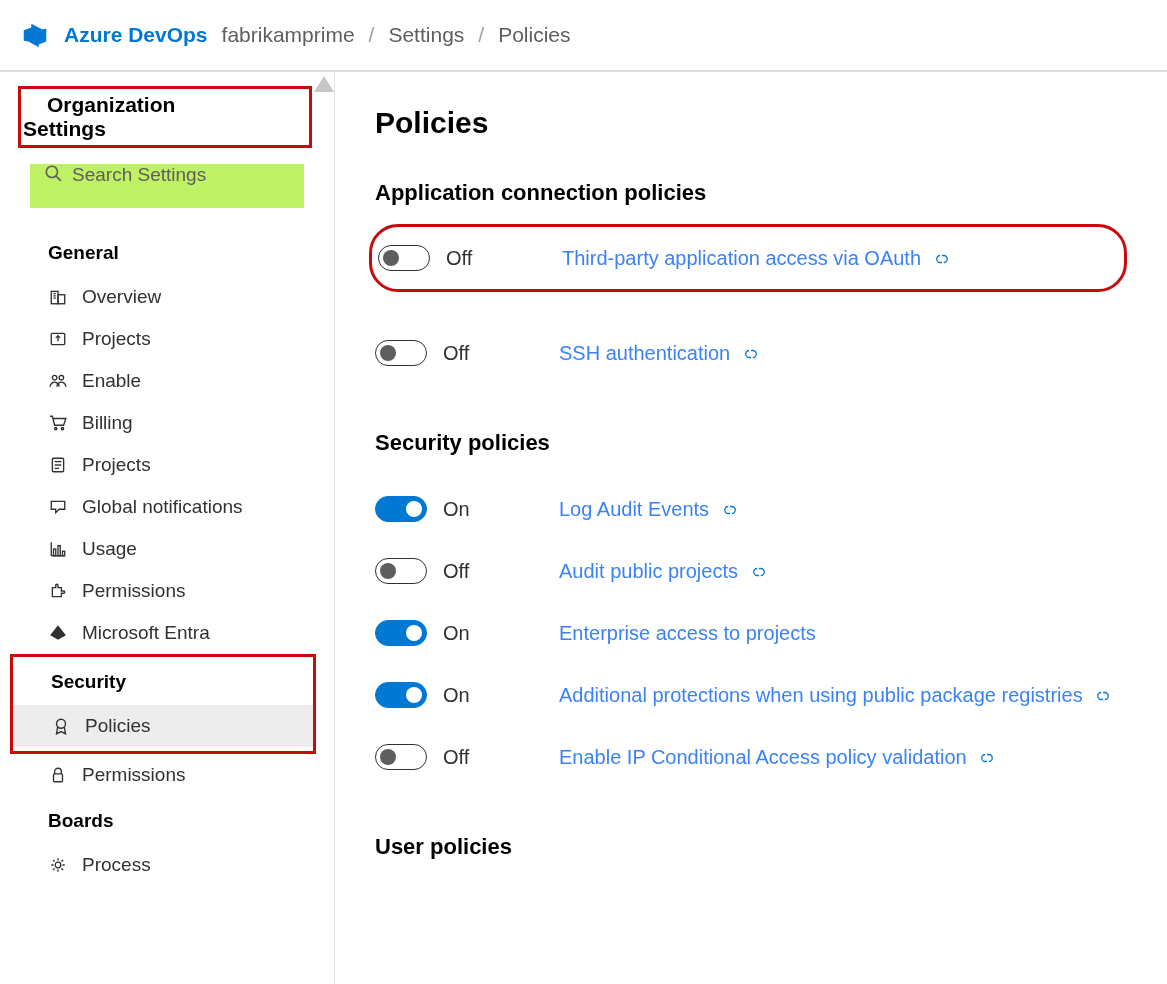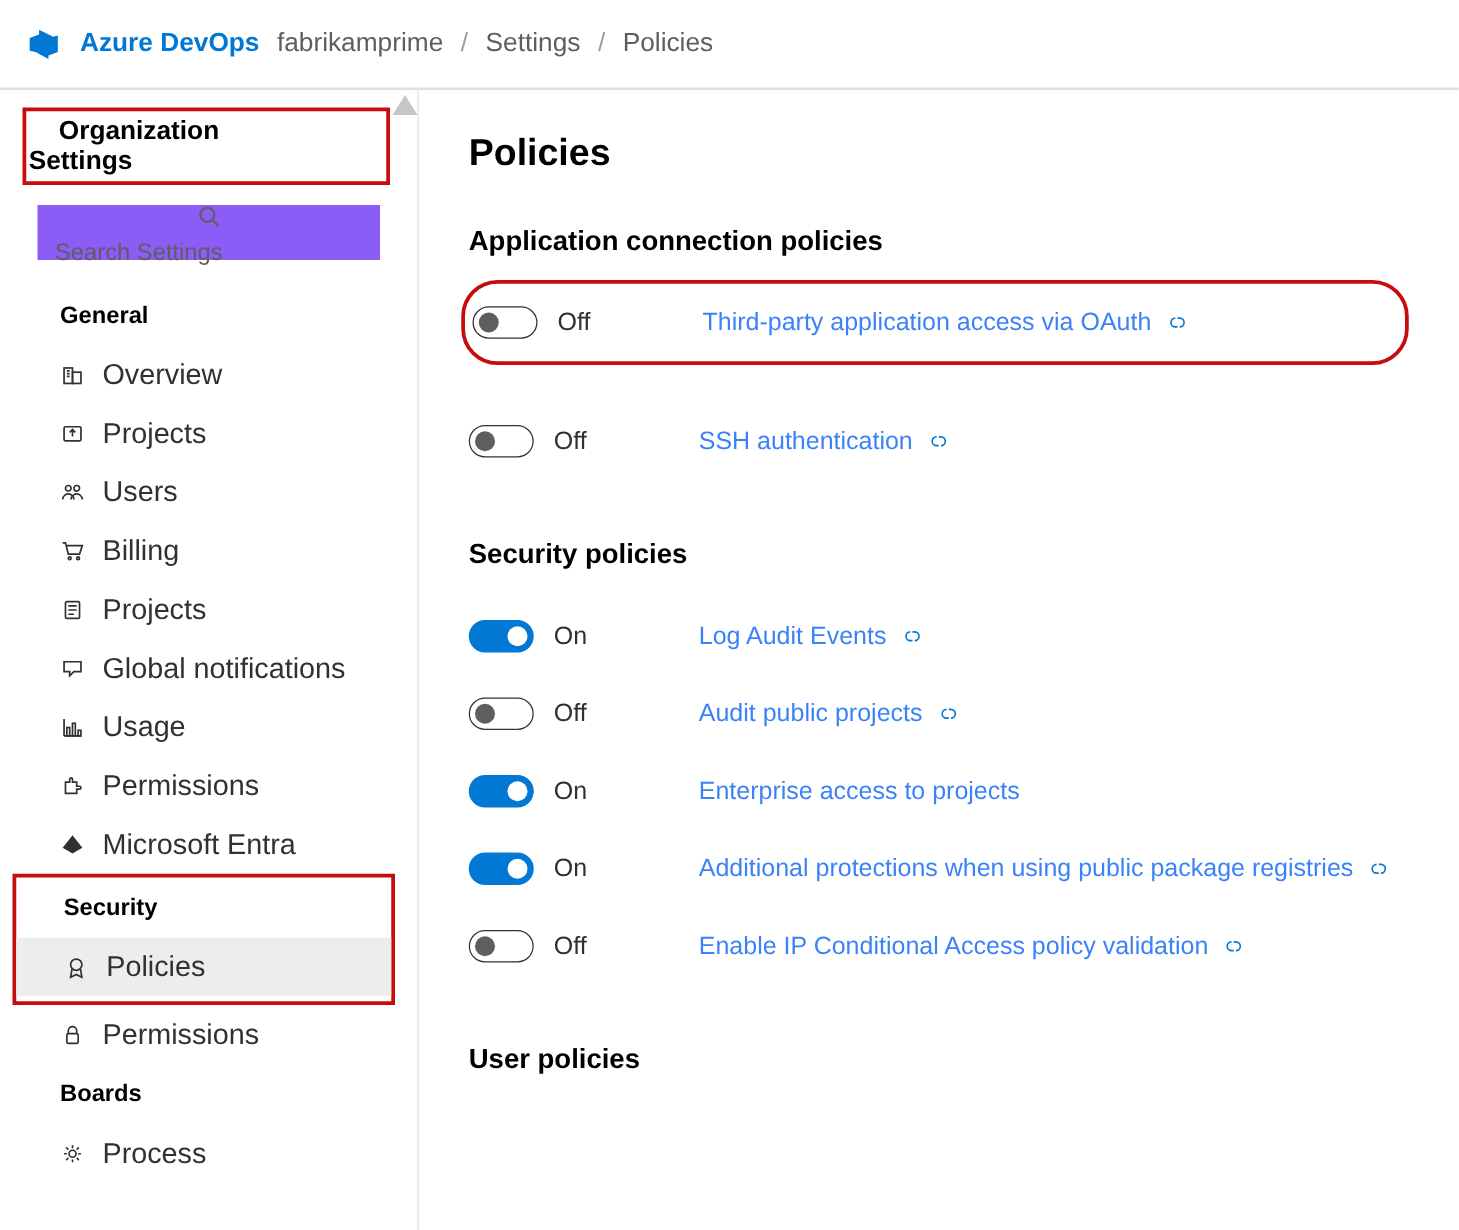--- a/index.html
+++ b/index.html
@@ -80,26 +80,25 @@
     border: 3px solid #c60c0c;
     display: inline-block;
     padding: 4px 52px 4px 2px;
     margin-left: -4px;
   }
   .search-wrap {
     padding: 8px 30px 20px 30px;
   }
   .search-box {
     display: flex;
-    align-items: center;
-    background: #8b5cf6;
+    align-items: flex-start;
+    background: #bef264;
     height: 44px;
     padding: 0 14px;
     gap: 10px;
-    flex-direction: column;
   }
   .search-box input {
     border: none;
     background: transparent;
     outline: none;
     font-size: 19px;
     color: #323130;
     width: 100%;
   }
   .search-box input::placeholder { color: #605e5c; }
@@ -109,21 +108,21 @@
     font-size: 19px;
     font-weight: 600;
     padding: 14px 0 12px 48px;
     color: #000;
   }
   .nav-item {
     display: flex;
     align-items: center;
     gap: 14px;
     padding: 10px 0 10px 48px;
-    font-size: 23px;
+    font-size: 19px;
     color: #323130;
     cursor: pointer;
   }
   .nav-item.active {
     background: #ededed;
   }
   .nav-icon {
     width: 20px;
     height: 20px;
     display: inline-flex;
@@ -303,21 +302,21 @@
 
     <div class="nav-item">
       <span class="nav-icon">
         <svg viewBox="0 0 16 16" width="18" height="18" fill="none" stroke="#323130" stroke-width="1.2">
           <circle cx="5" cy="5" r="2"></circle>
             <circle cx="11" cy="5" r="2"></circle>
           <path d="M1 13 C1 10 4 9 5 9 C6 9 9 10 9 13"></path>
             <path d="M7 13 C7 10 10 9 11 9 C12 9 15 10 15 13"></path>
         </svg>
       </span>
-      <span>Users</span>
+      <span>Enable</span>
     </div>
 
     <div class="nav-item">
       <span class="nav-icon">
         <svg viewBox="0 0 16 16" width="18" height="18" fill="none" stroke="#323130" stroke-width="1.2">
           <path d="M1 2 H3 L5 10 H13 L15 4 H4"></path>
             <circle cx="6" cy="13" r="1"></circle>
             <circle cx="12" cy="13" r="1"></circle>
         </svg>
       </span>

